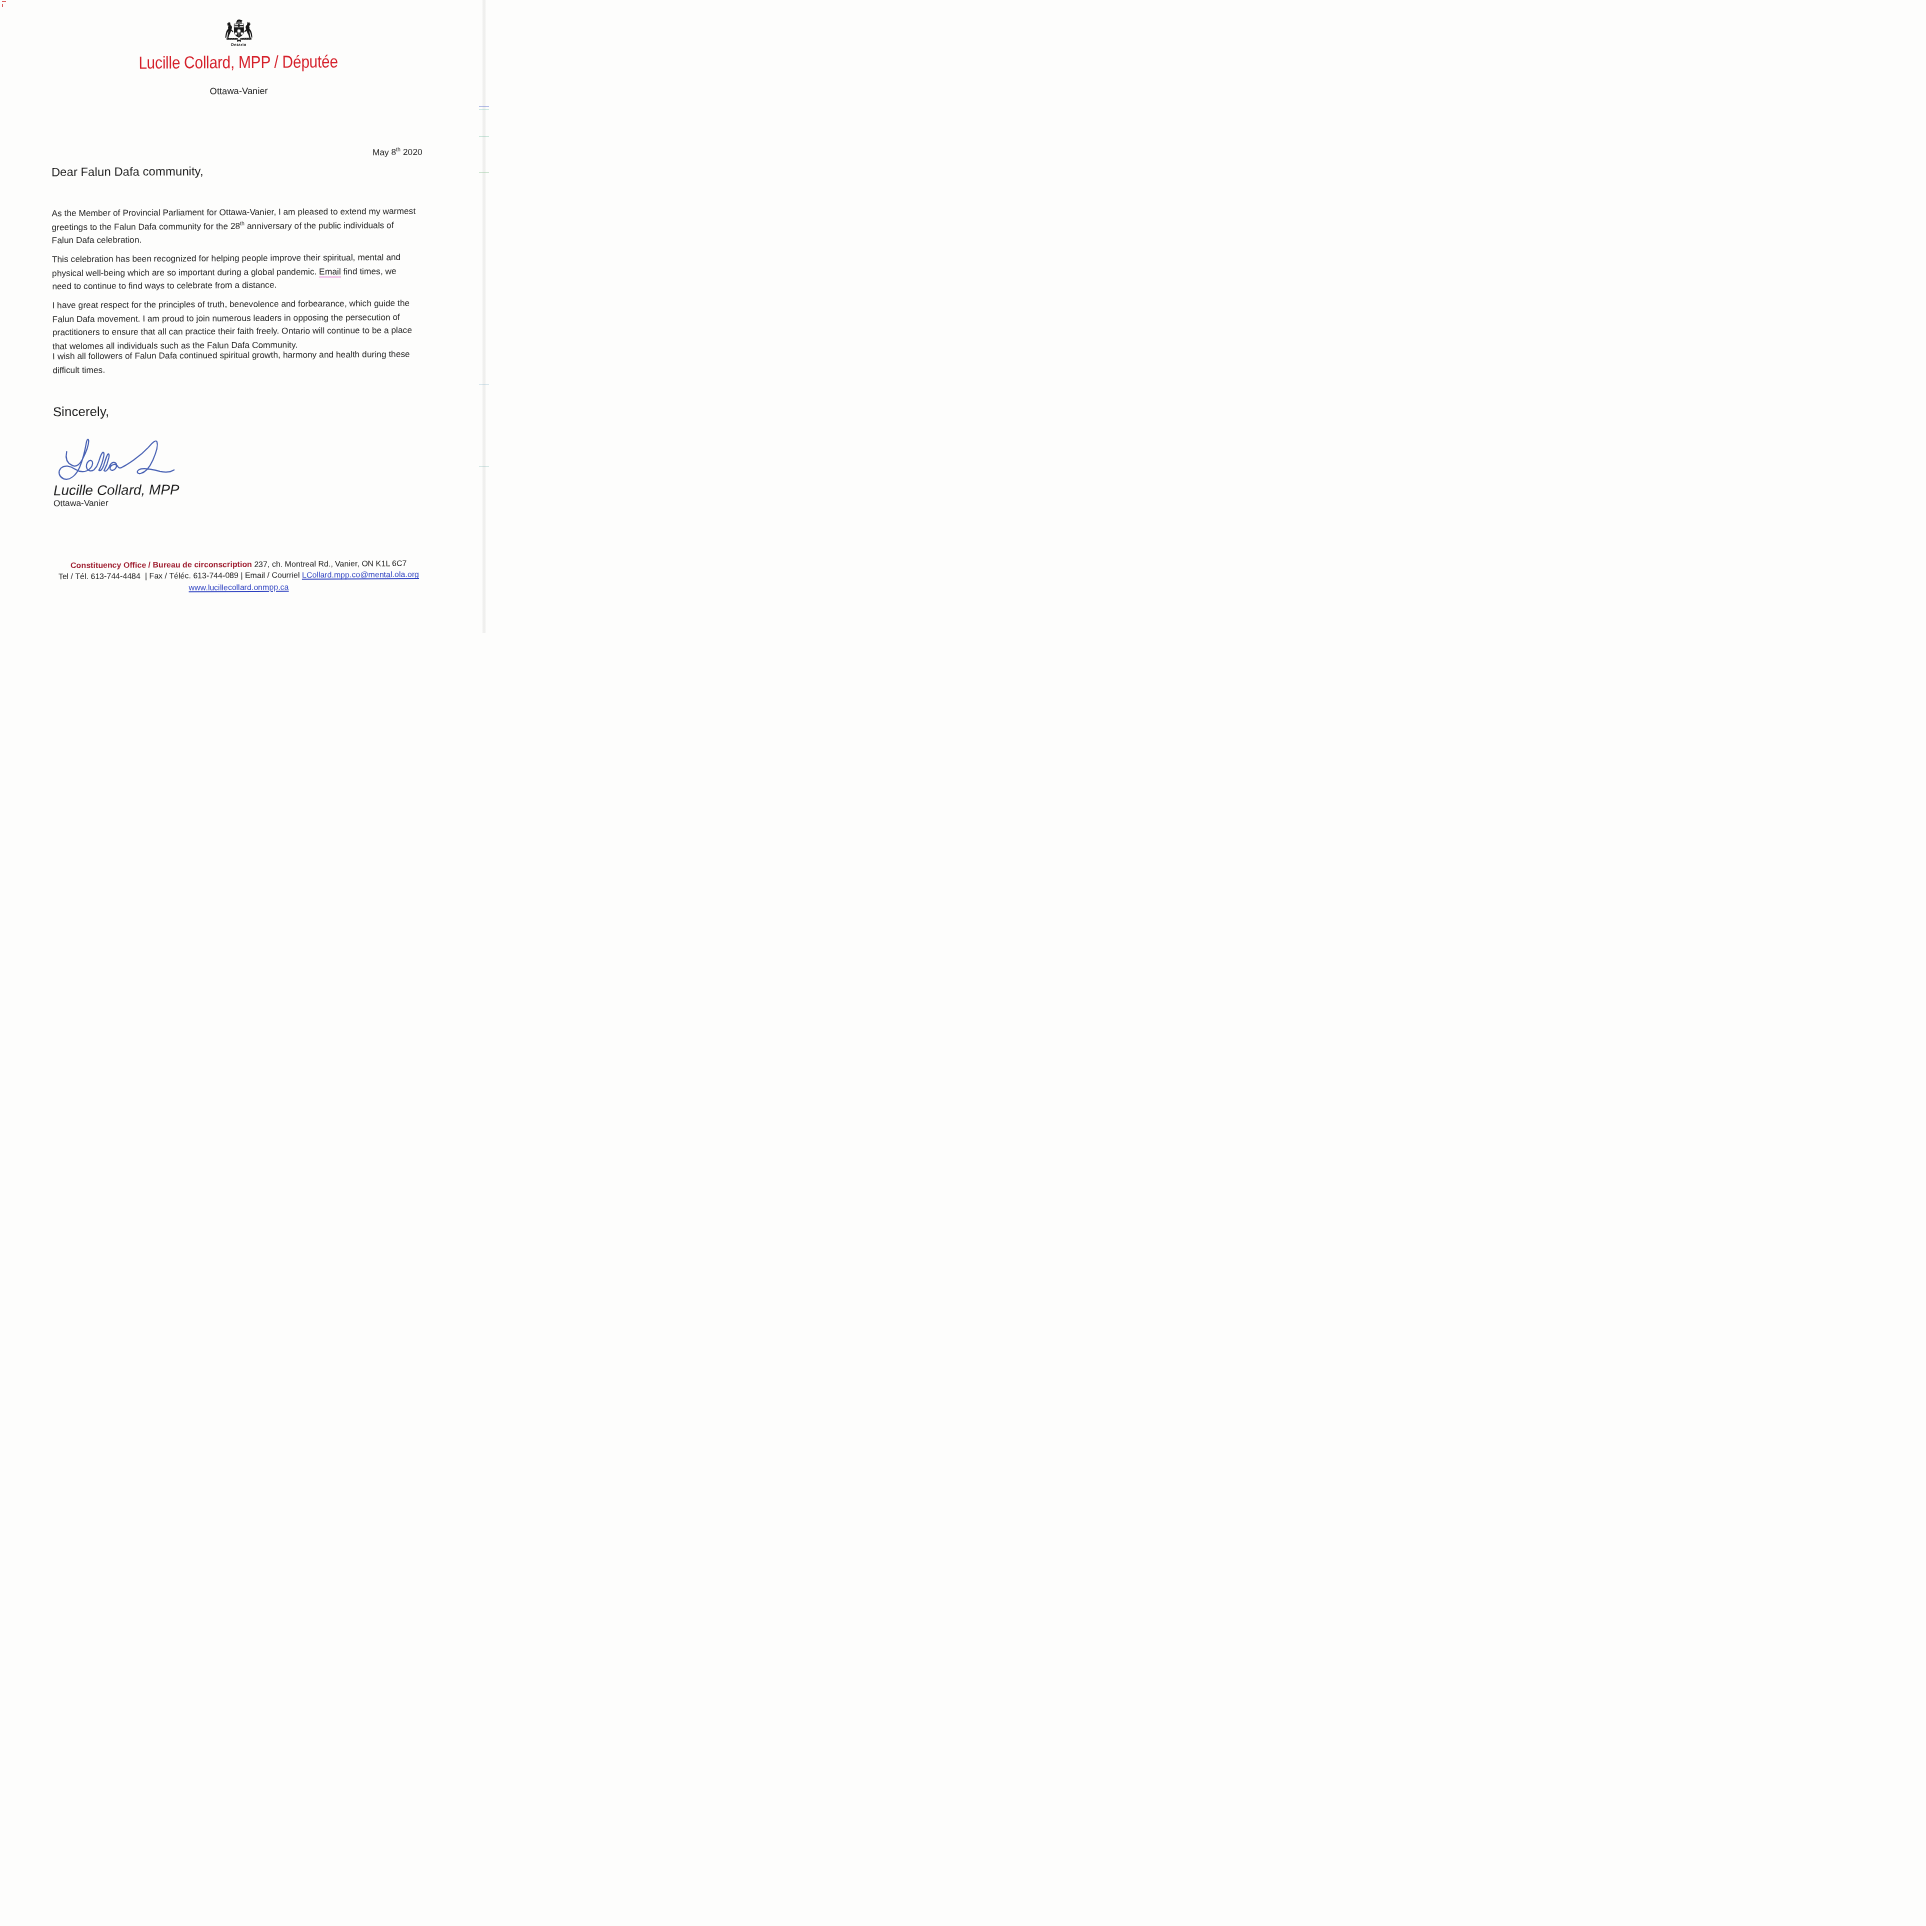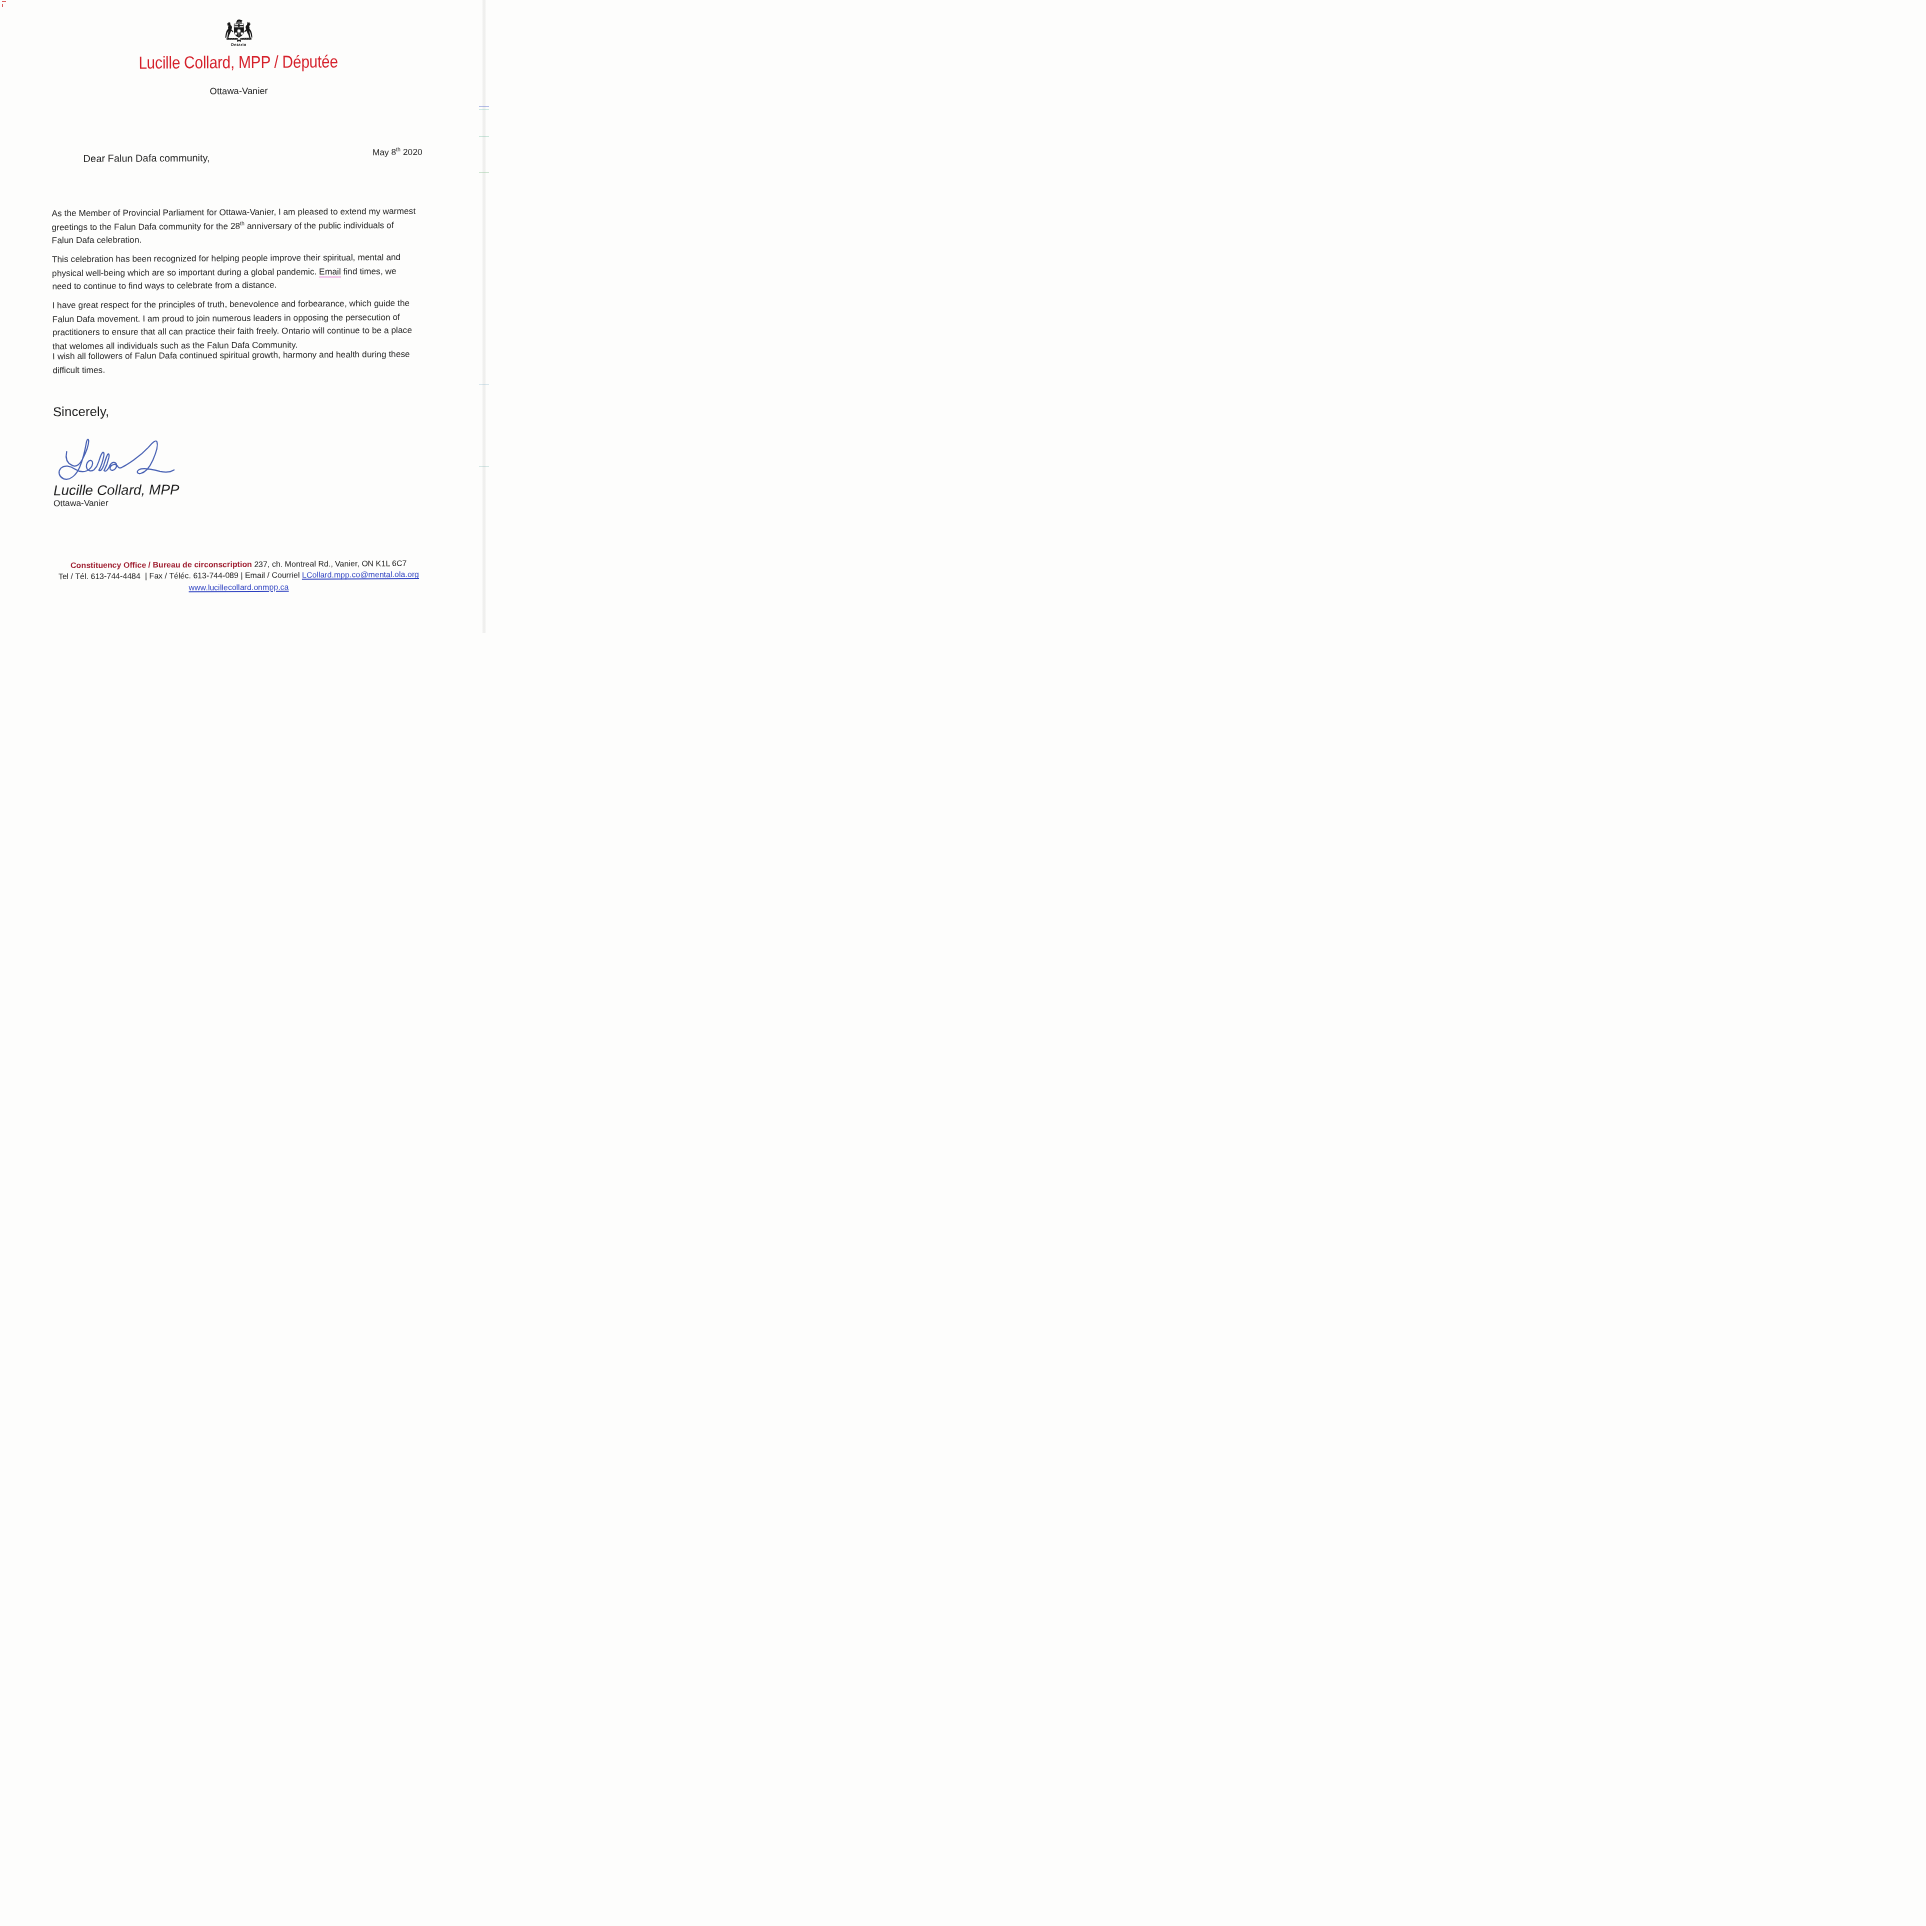--- a/index.html
+++ b/index.html
@@ -35,21 +35,21 @@
   .title > span{display:inline-block;transform:scaleX(.87);transform-origin:center;letter-spacing:-0.2px;}
   .subtitle{
     position:absolute;left:0;right:9.2px;top:86px;text-align:center;
     font-size:9.2px;color:#141414;
   }
   
   .dateline{
     position:absolute;top:148px;right:66px;
     font-size:8.7px;white-space:nowrap;
   }
-  .salutation{position:absolute;left:52px;top:152px;font-size:10px;white-space:nowrap;margin-left:32px;}
+  .salutation{position:absolute;left:52px;top:164px;font-size:12px;white-space:nowrap;}
   .para{position:absolute;left:52px;width:389px;font-size:8.7px;line-height:13.5px;}
   .para .line{white-space:nowrap;}
   sup{font-size:5.4px;line-height:0;vertical-align:super;}
   .p1{top:206px;} .p2{top:252px;} .p3{top:298px;} .p4{top:349px;}
   .sincerely{position:absolute;left:52px;top:403px;font-size:13px;}
   .grammar-underline{border-bottom:0.8px solid rgba(224,102,201,.65);}
   
   .signature{position:absolute;left:49px;top:430px;}
   .signer-name{position:absolute;left:52px;top:481px;font-size:14px;font-style:italic;}
   .signer-riding{position:absolute;left:52px;top:497px;font-size:8.7px;}

